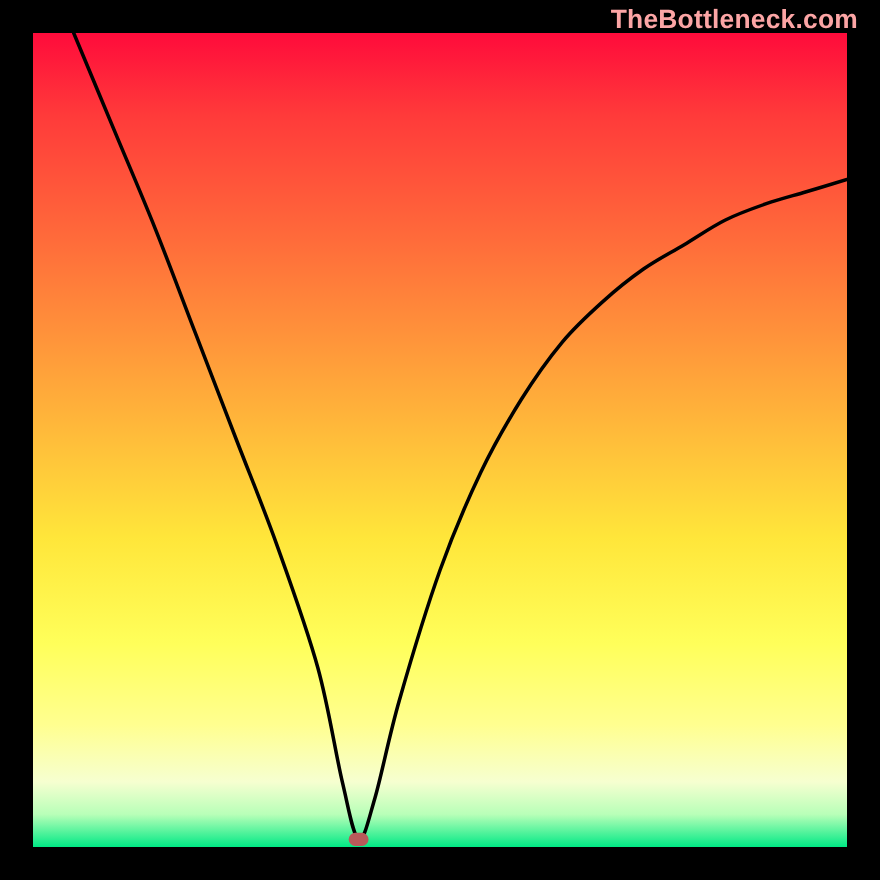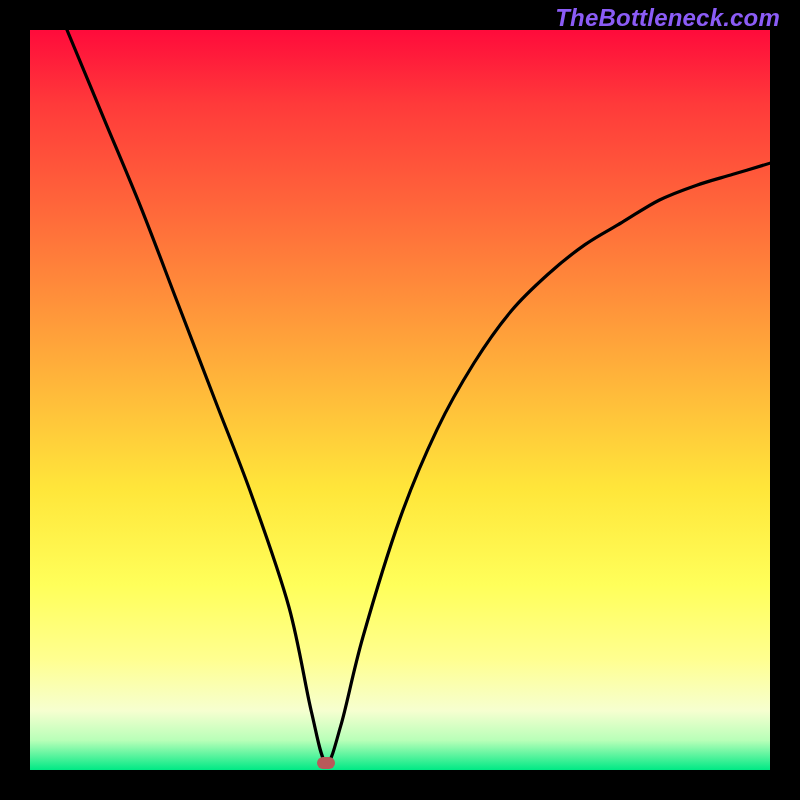--- a/index.html
+++ b/index.html
@@ -28,23 +28,22 @@
       #b8ffb8 96%,
       #00e985 100%);
   }
   .watermark {
     position: absolute;
     top: 4px;
     right: 20px;
     font-family: Arial, Helvetica, sans-serif;
     font-size: 24px;
     font-weight: bold;
-    color: #8b5cf6;
+    color: #fca5a5;
     letter-spacing: 0.2px;
-    font-style: italic;
   }
   svg.curve {
     position: absolute;
     left: 0; top: 0;
     width: 740px; height: 740px;
   }
   .marker {
     position: absolute;
     width: 18px;
     height: 12px;

